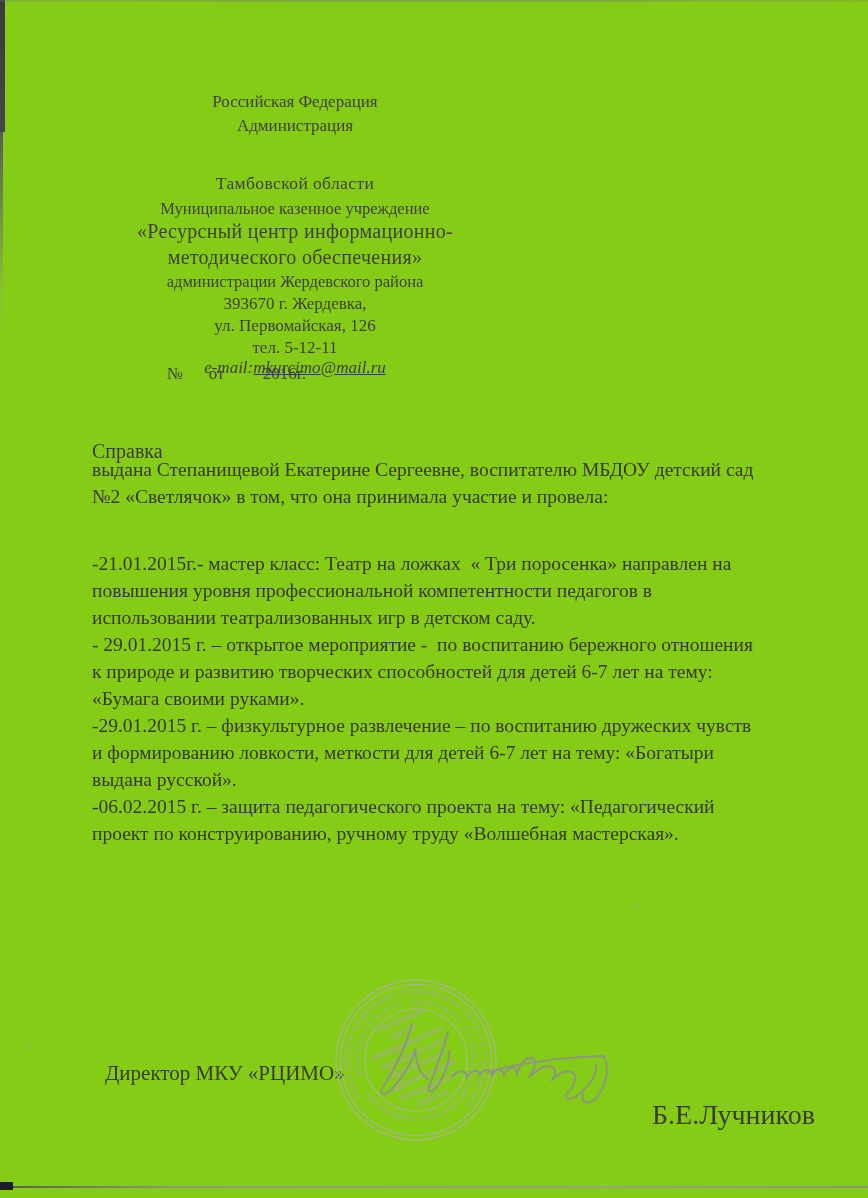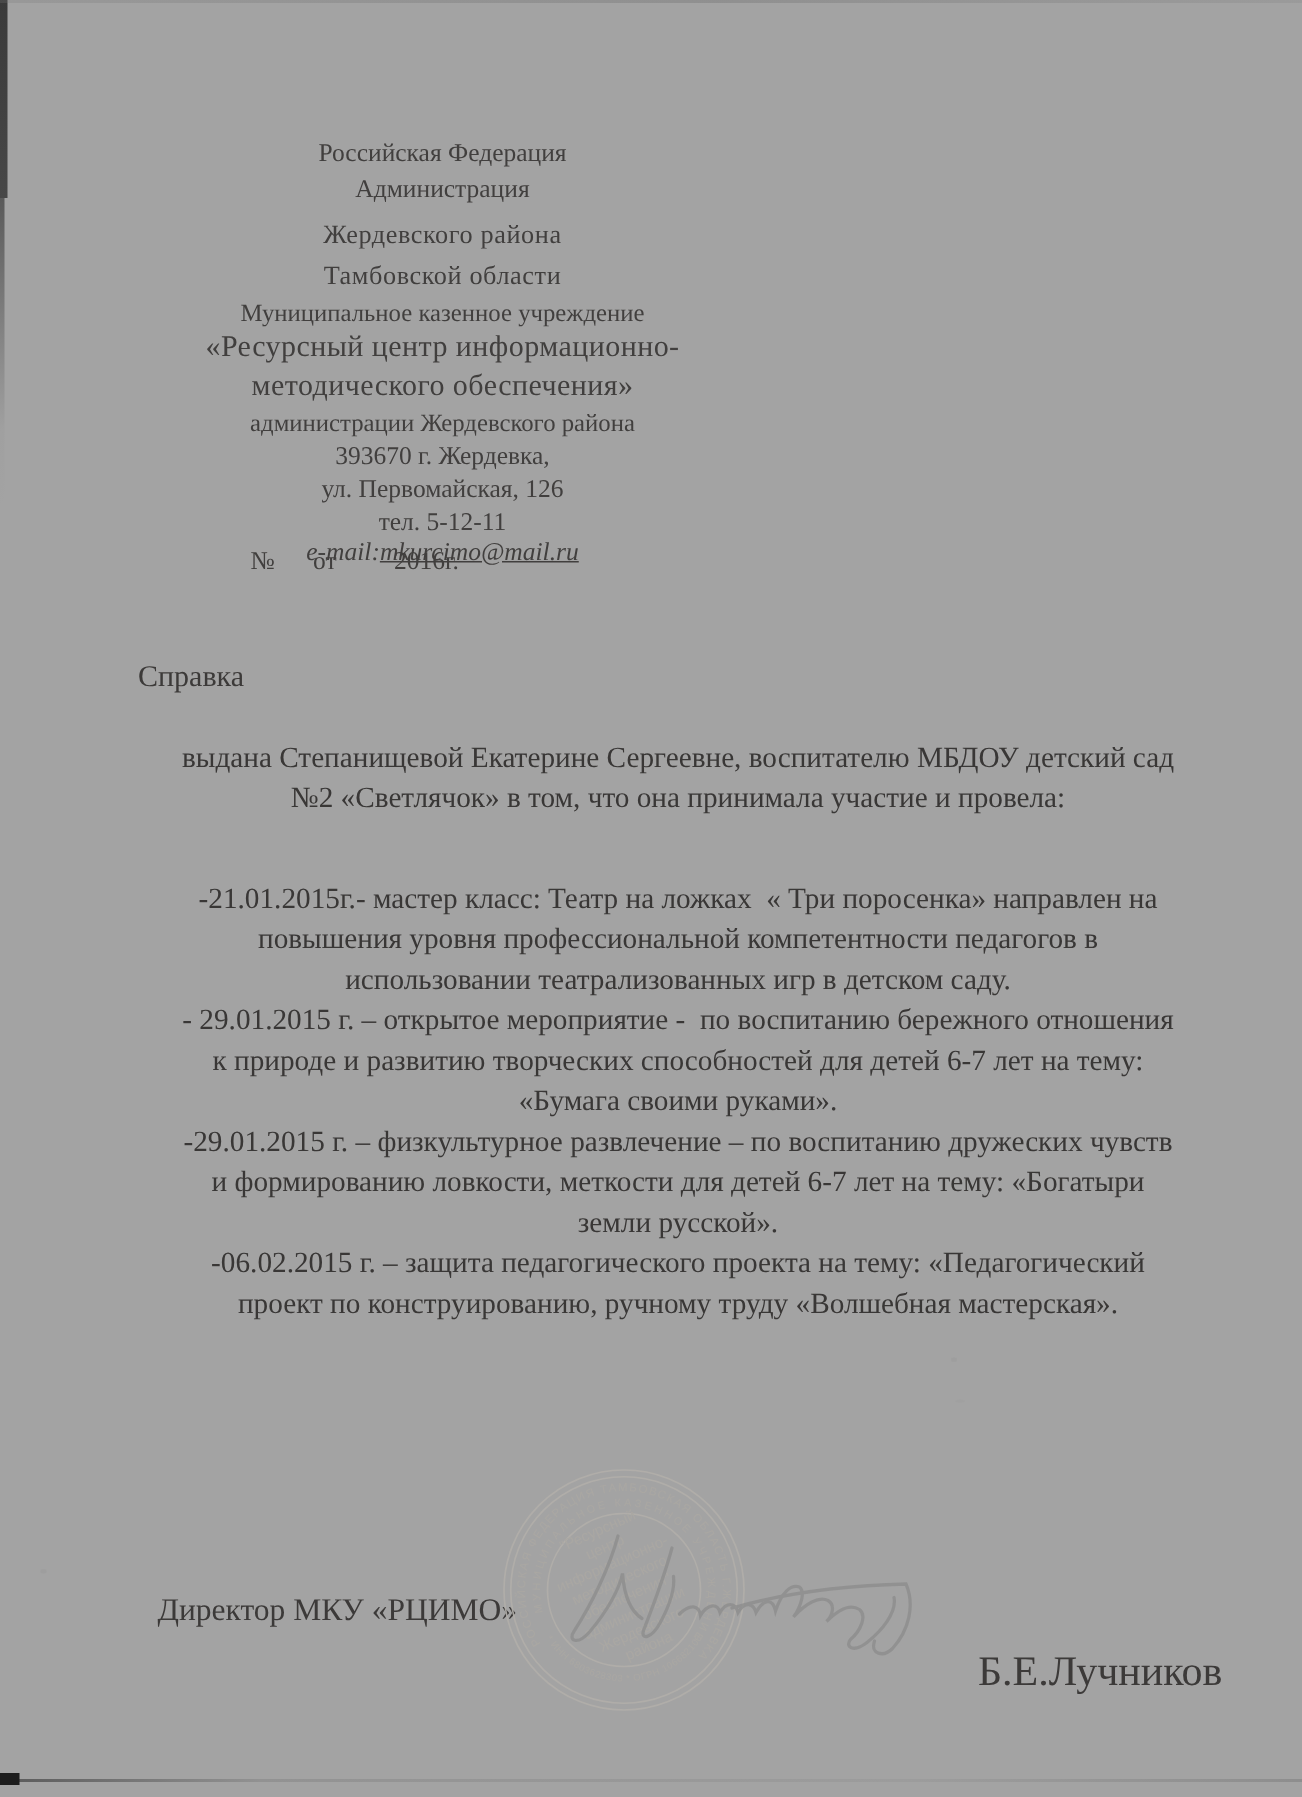--- a/index.html
+++ b/index.html
@@ -4,21 +4,21 @@
 <style>
   html, body { margin: 0; padding: 0; }
   body {
     width: 868px; height: 1198px;
     background: #e9e9e9;
     font-family: "Liberation Serif", "DejaVu Serif", serif;
   }
   .page {
     position: relative;
     width: 868px; height: 1198px;
-    background: #a3a3a3;
+    background: #84cc16;
     overflow: hidden;
     color: #3a3a3a;
   }
   
   .edge-left-dark {
     position: absolute; left: 0; top: 0; width: 5px; height: 132px;
     background: linear-gradient(to bottom, #3a3a3a, #474747);
   }
   .edge-left-fade {
     position: absolute; left: 0; top: 132px; width: 3px; height: 205px;
@@ -54,21 +54,21 @@
   .lh-email { font-size: 17px; font-style: italic; text-align: center; }
   .lh-email .email-addr { text-decoration: underline; }
   .lh-ref { text-align: left; padding-left: 97px; font-size: 17px; }
 
   
   .doc-title {
     position: absolute; left: 92px; top: 440px; width: 690px;
     text-align: left; font-size: 20px; color: #3c3a39;
   }
   .doc-body {
-    position: absolute; left: 92px; top: 492px; width: 720px; text-align: center;
+    position: absolute; left: 92px; top: 456px; width: 720px;
   }
   .body-line {
     font-size: 19.5px; line-height: 27px; height: 27px;
     white-space: pre; color: #393736;
   }
   .gap-before { margin-top: 40px; }
 
   
   .director-label {
     position: absolute; left: 89px; top: 1061px;
@@ -94,21 +94,20 @@
   <div class="edge-left-fade"></div>
   <div class="edge-top"></div>
   <div class="edge-bottom"></div>
   <div class="edge-bottom-corner"></div>
   <div class="speck speck-a"></div>
   <div class="speck speck-b"></div>
   <div class="speck speck-c"></div>
 
   <div class="lh-line lh-a" style="top:92px">Российская Федерация</div>
   <div class="lh-line lh-a" style="top:116px">Администрация</div>
-  <div class="lh-line lh-b" style="top:146px">Жердевского района</div>
   <div class="lh-line lh-b" style="top:173px">Тамбовской области</div>
   <div class="lh-line lh-c" style="top:199px">Муниципальное казенное учреждение</div>
   <div class="lh-line lh-big" style="top:220px">«Ресурсный центр информационно-</div>
   <div class="lh-line lh-big" style="top:246px">методического обеспечения»</div>
   <div class="lh-line lh-c" style="top:272px">администрации Жердевского района</div>
   <div class="lh-line lh-a" style="top:294px">393670 г. Жердевка,</div>
   <div class="lh-line lh-a" style="top:316px">ул. Первомайская, 126</div>
   <div class="lh-line lh-a" style="top:338px">тел. 5-12-11</div>
   <div class="lh-line lh-email" style="top:358px"><span>e-mail:</span><span class="email-addr">mkurcimo@mail.ru</span></div>
   <div class="lh-line lh-ref" style="top:364px">№      от         2016г.</div>
@@ -119,21 +118,21 @@
     <div class="body-line">выдана Степанищевой Екатерине Сергеевне, воспитателю МБДОУ детский сад</div>
     <div class="body-line">№2 «Светлячок» в том, что она принимала участие и провела:</div>
     <div class="body-line gap-before">-21.01.2015г.- мастер класс: Театр на ложках  « Три поросенка» направлен на</div>
     <div class="body-line">повышения уровня профессиональной компетентности педагогов в</div>
     <div class="body-line">использовании театрализованных игр в детском саду.</div>
     <div class="body-line">- 29.01.2015 г. – открытое мероприятие -  по воспитанию бережного отношения</div>
     <div class="body-line">к природе и развитию творческих способностей для детей 6-7 лет на тему:</div>
     <div class="body-line">«Бумага своими руками».</div>
     <div class="body-line">-29.01.2015 г. – физкультурное развлечение – по воспитанию дружеских чувств</div>
     <div class="body-line">и формированию ловкости, меткости для детей 6-7 лет на тему: «Богатыри</div>
-    <div class="body-line">земли русской».</div>
+    <div class="body-line">выдана русской».</div>
     <div class="body-line">-06.02.2015 г. – защита педагогического проекта на тему: «Педагогический</div>
     <div class="body-line">проект по конструированию, ручному труду «Волшебная мастерская».</div>
   </div>
 
   <div class="director-label">Директор МКУ «РЦИМО»</div>
   <div class="director-name">Б.Е.Лучников</div>
 
   <svg class="stamp-svg" width="180" height="180" viewBox="0 0 180 180">
     <g stroke="#b2afaa" fill="none" stroke-width="1.1">
       <circle cx="88" cy="88" r="80"></circle>

